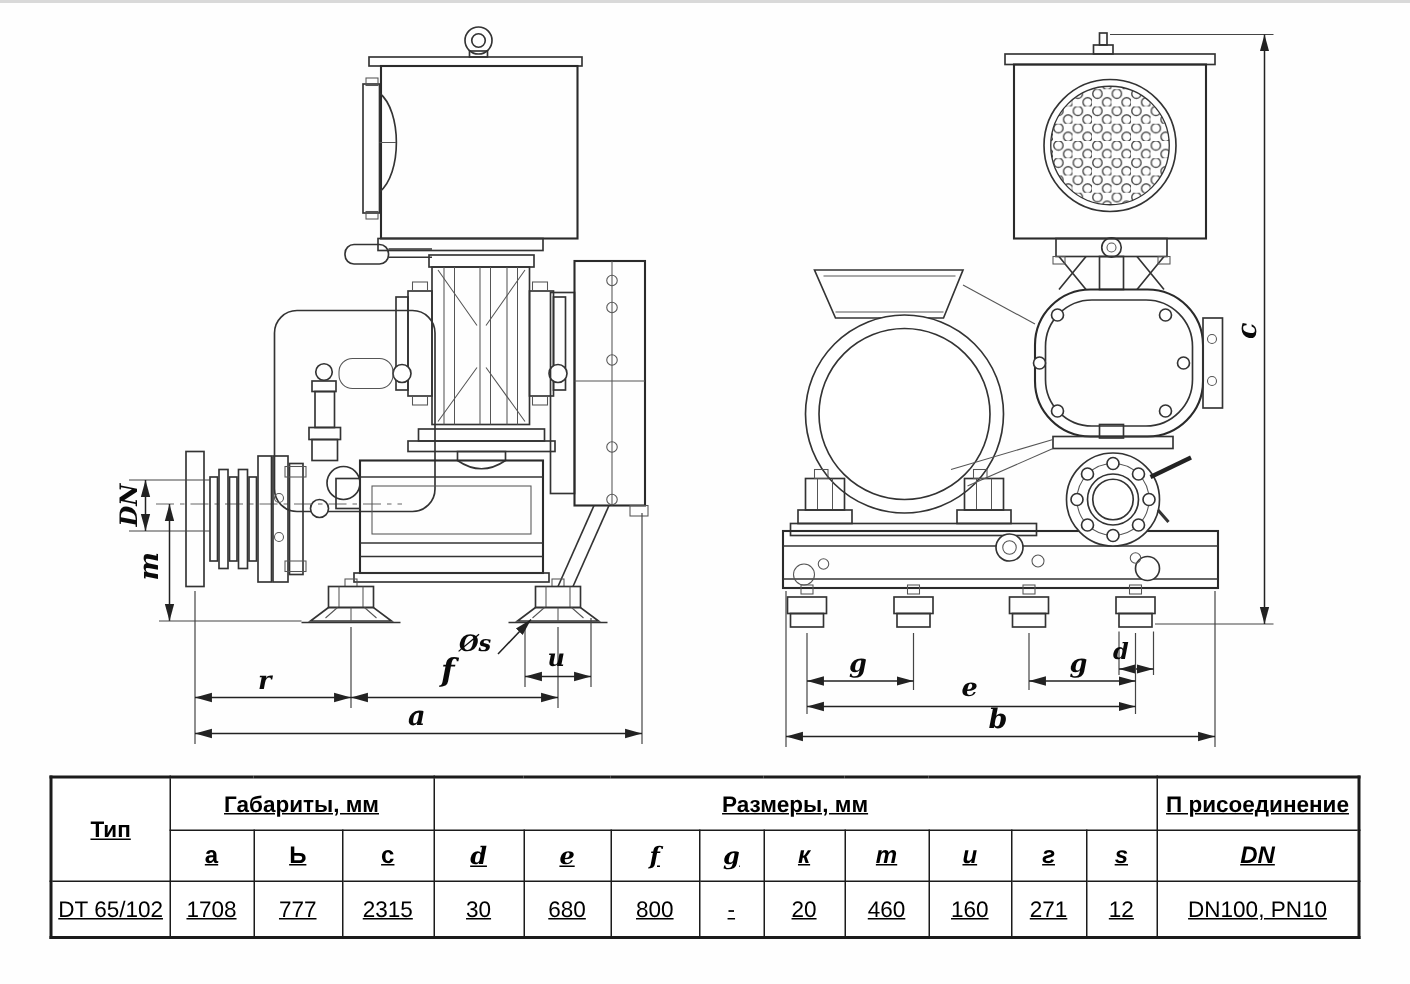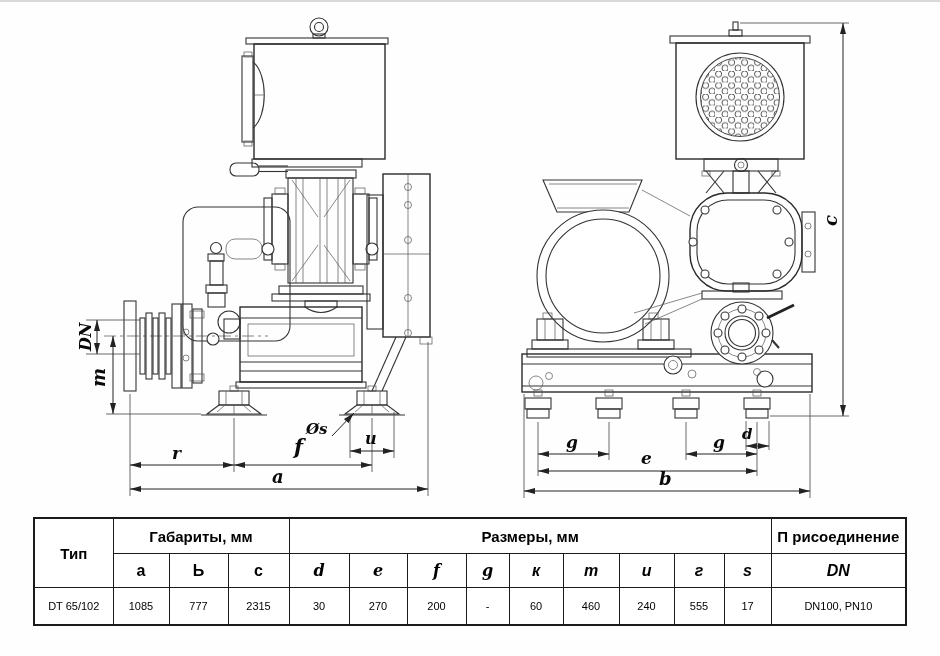--- a/index.html
+++ b/index.html
@@ -13,24 +13,24 @@
   .dim{fill:none;stroke:#222;stroke-width:1;}
   .ext{fill:none;stroke:#444;stroke-width:0.8;}
   .cline{fill:none;stroke:#666;stroke-width:0.8;stroke-dasharray:12 4 3 4;}
   .dimlbl{font-family:"DejaVu Serif",serif;font-style:italic;font-weight:bold;font-size:17px;fill:#0a0a0a;}
   .sz15{font-size:15px;} .sz16{font-size:16px;} .sz18{font-size:18px;} .sz21{font-size:21px;}
   
   .spec{position:absolute;left:33px;top:515px;width:872px;height:106px;border-collapse:collapse;
         table-layout:fixed;background:#fff;}
   .spec,.spec th,.spec td{border:1.5px solid #1b1b1b;}
   .spec{border:2px solid #1b1b1b;}
-  .spec th,.spec td{padding:0;text-align:center;vertical-align:middle;color:#000;overflow:hidden;}
+  .spec th,.spec td{padding:0;text-align:center;vertical-align:middle;color:#000;overflow:hidden;text-decoration:underline;}
   .r1 th{font-weight:bold;font-size:15px;height:34px;}
   .r2 th{height:33px;font-size:16px;font-weight:bold;}
-  .vals td{height:36px;font-size:11px;font-weight:normal;font-family:"Liberation Sans",sans-serif;}
+  .vals td{height:36px;font-size:15px;font-weight:normal;font-family:"Liberation Sans",sans-serif;}
   .c-sans-up{font-style:normal;font-family:"Liberation Sans",sans-serif;}
   .c-serif-it{font-style:italic;font-family:"DejaVu Serif",serif;}
   .c-sans-it{font-style:italic;font-family:"Liberation Sans",sans-serif;}
 </style>
 </head>
 <body>
 
 <div class="screen">
 
 <svg width="940" height="512" viewBox="0 0 940 512">
@@ -341,30 +341,30 @@
     <th class="c-serif-it">g</th>
     <th class="c-sans-it">к</th>
     <th class="c-sans-it">т</th>
     <th class="c-sans-it">и</th>
     <th class="c-sans-it">г</th>
     <th class="c-sans-it">s</th>
     <th class="c-sans-it">DN</th>
   </tr>
   <tr class="vals">
     <td>DT 65/102</td>
-    <td>1085</td>
+    <td>1708</td>
     <td>777</td>
     <td>2315</td>
     <td>30</td>
-    <td>270</td>
-    <td>200</td>
+    <td>680</td>
+    <td>800</td>
     <td>-</td>
-    <td>60</td>
+    <td>20</td>
     <td>460</td>
-    <td>240</td>
-    <td>555</td>
-    <td>17</td>
+    <td>160</td>
+    <td>271</td>
+    <td>12</td>
     <td>DN100, PN10</td>
   </tr>
 </tbody>
     </table>
 
 </div>
 
 </body></html>

